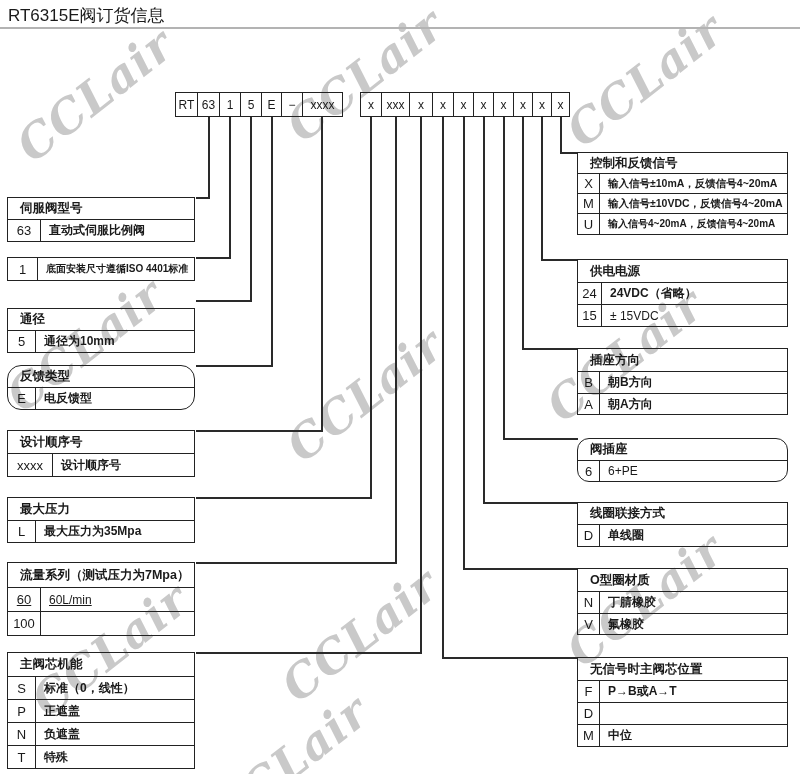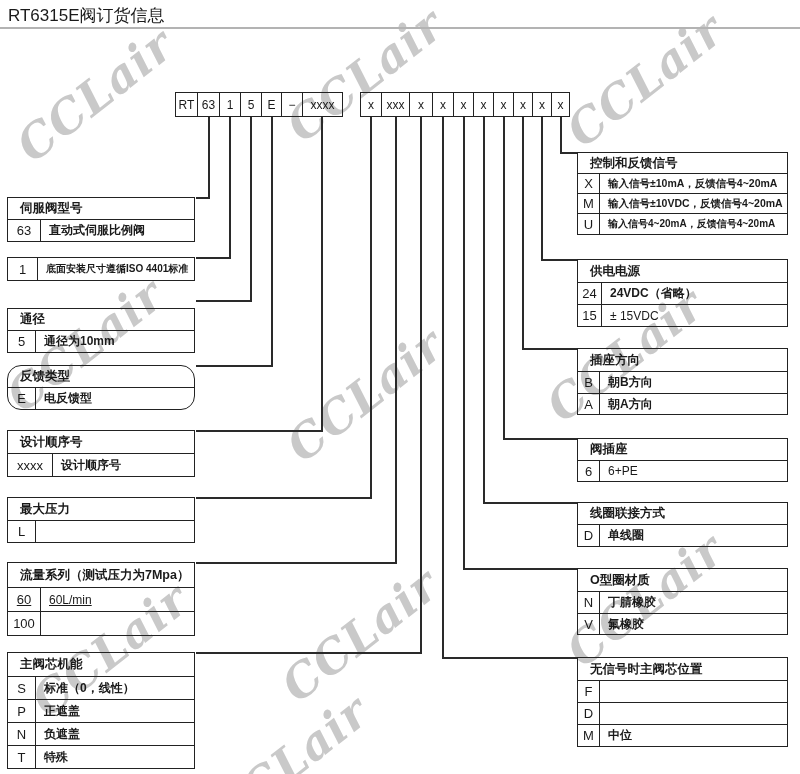--- a/index.html
+++ b/index.html
@@ -127,20 +127,21 @@
       <span class="key" style="width: 45px;">xxxx</span>
       <span class="desc cjk">设计顺序号</span>
     </div>
   </div>
 <div class="tbl" style="top: 497px;">
     <div class="tr" style="height: 22px;">
       <span class="hdr cjk">最大压力</span>
     </div>
     <div class="tr" style="height: 22px;">
       <span class="key" style="width: 28px;">L</span>
+      <span class="desc cjk">最大压力为35Mpa</span>
     </div>
   </div>
 <div class="tbl" style="top: 562px;">
     <div class="tr" style="height: 24px;">
       <span class="hdr cjk">流量系列（测试压力为7Mpa）</span>
     </div>
     <div class="tr" style="height: 24px; text-decoration: underline;">
       <span class="key" style="width: 33px;">60</span>
       <span class="desc">60L/min</span>
     </div>
@@ -205,21 +206,21 @@
     </div>
     <div class="tr" style="height: 22px;">
       <span class="key" style="width: 22px;">B</span>
       <span class="desc cjk">朝B方向</span>
     </div>
     <div class="tr" style="height: 21px;">
       <span class="key" style="width: 22px;">A</span>
       <span class="desc cjk">朝A方向</span>
     </div>
   </div>
-<div class="tbl right" style="top: 438px;">
+<div class="tbl right" style="top: 438px; border-radius: 12px;">
     <div class="tr" style="height: 21px;">
       <span class="hdr cjk">阀插座</span>
     </div>
     <div class="tr" style="height: 21px;">
       <span class="key" style="width: 22px;">6</span>
       <span class="desc">6+PE</span>
     </div>
   </div>
 <div class="tbl right" style="top: 502px;">
     <div class="tr" style="height: 21px;">
@@ -242,20 +243,21 @@
       <span class="key" style="width: 22px;">V</span>
       <span class="desc cjk">氟橡胶</span>
     </div>
   </div>
 <div class="tbl right" style="top: 657px;">
     <div class="tr" style="height: 22px;">
       <span class="hdr cjk">无信号时主阀芯位置</span>
     </div>
     <div class="tr" style="height: 22px;">
       <span class="key" style="width: 22px;">F</span>
+      <span class="desc cjk">P→B或A→T</span>
     </div>
     <div class="tr" style="height: 22px;">
       <span class="key" style="width: 22px;">D</span>
     </div>
     <div class="tr" style="height: 22px;">
       <span class="key" style="width: 22px;">M</span>
       <span class="desc cjk">中位</span>
     </div>
   </div>
 

